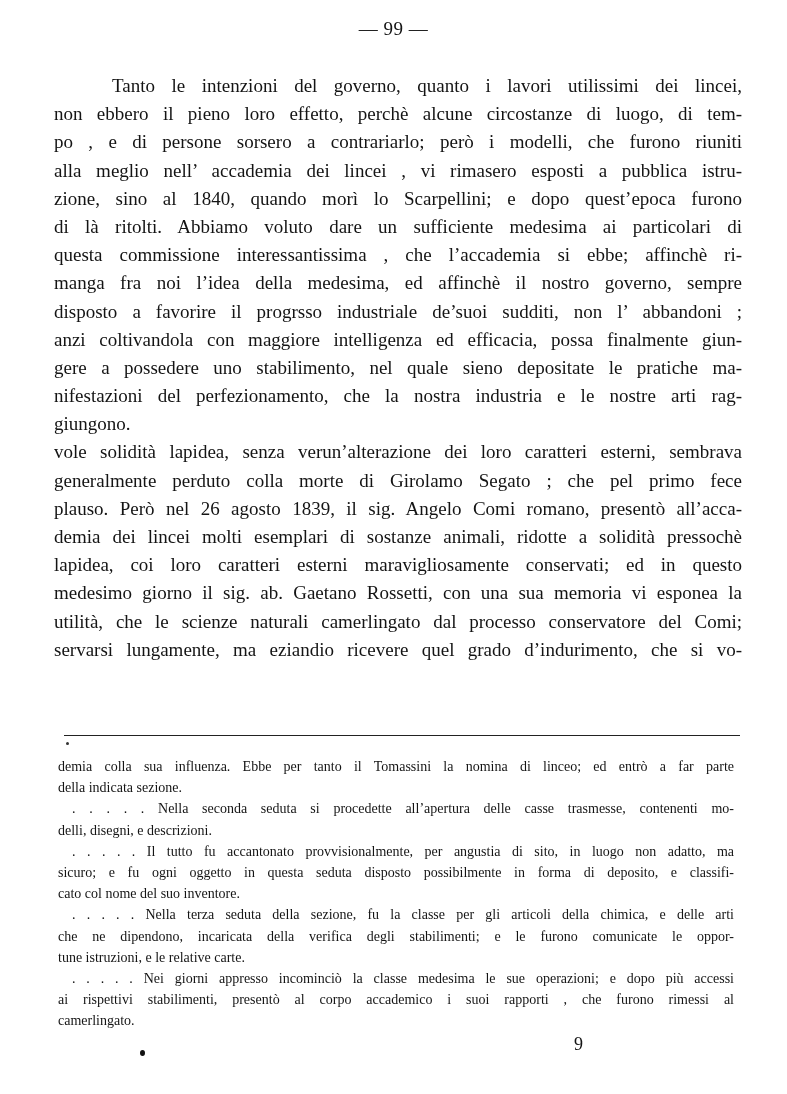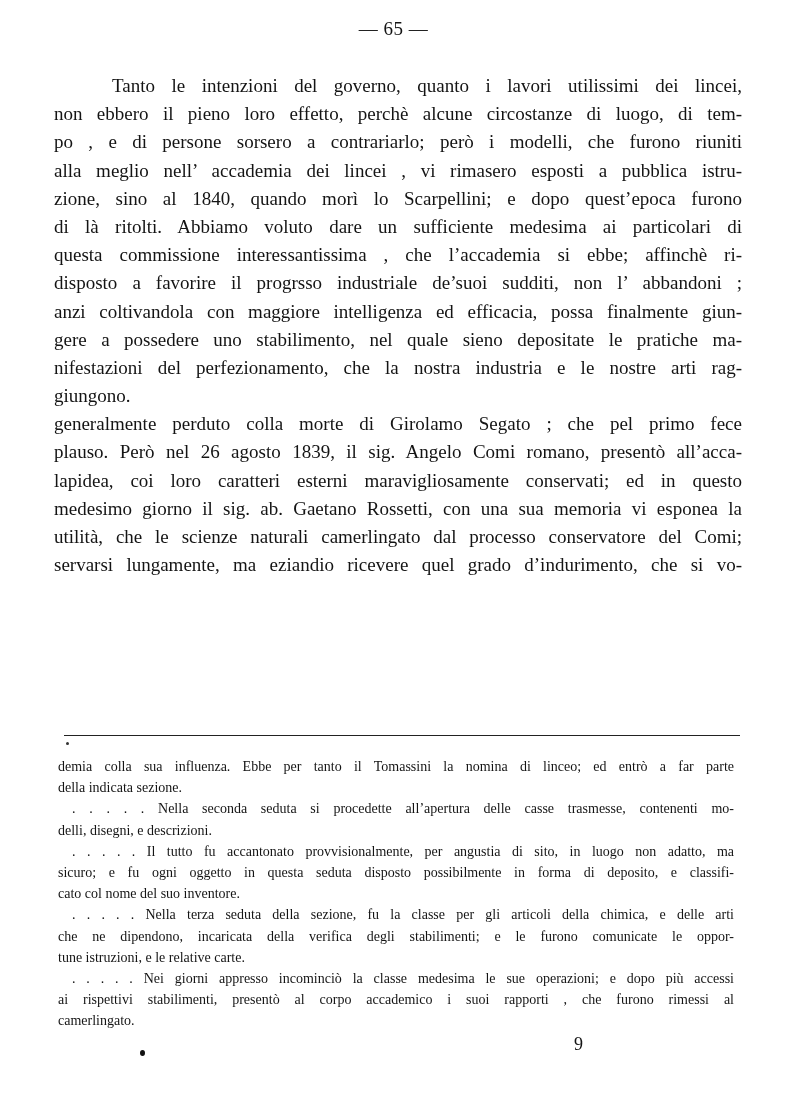--- a/index.html
+++ b/index.html
@@ -97,37 +97,40 @@
       height: 6px;
       background: #111;
       border-radius: 50%;
     }
   </style>
 </head>
 <body>
 
 <div>
 
-  <div class="page-number">— 65 —</div>
+  <div class="page-number">— 99 —</div>
 
   <div class="main-text">
     <span class="line indent">Tanto le intenzioni del governo, quanto i lavori utilissimi dei lincei,</span>
     <span class="line">non ebbero il pieno loro effetto, perchè alcune circostanze di luogo, di tem-</span>
     <span class="line">po , e di persone sorsero a contrariarlo; però i modelli, che furono riuniti</span>
     <span class="line">alla meglio nell’ accademia dei lincei , vi rimasero esposti a pubblica istru-</span>
     <span class="line">zione, sino al 1840, quando morì lo Scarpellini; e dopo quest’epoca furono</span>
     <span class="line">di là ritolti. Abbiamo voluto dare un sufficiente medesima ai particolari di</span>
     <span class="line">questa commissione interessantissima , che l’accademia si ebbe; affinchè ri-</span>
+    <span class="line">manga fra noi l’idea della medesima, ed affinchè il nostro governo, sempre</span>
     <span class="line">disposto a favorire il progrsso industriale de’suoi sudditi, non l’ abbandoni ;</span>
     <span class="line">anzi coltivandola con maggiore intelligenza ed efficacia, possa finalmente giun-</span>
     <span class="line">gere a possedere uno stabilimento, nel quale sieno depositate le pratiche ma-</span>
     <span class="line">nifestazioni del perfezionamento, che la nostra industria e le nostre arti rag-</span>
     <span class="line last">giungono.</span>
+    <span class="line">vole solidità lapidea, senza verun’alterazione dei loro caratteri esterni, sembrava</span>
     <span class="line">generalmente perduto colla morte di Girolamo Segato ; che pel primo fece</span>
     <span class="line">plauso. Però nel 26 agosto 1839, il sig. Angelo Comi romano, presentò all’acca-</span>
+    <span class="line">demia dei lincei molti esemplari di sostanze animali, ridotte a solidità pressochè</span>
     <span class="line">lapidea, coi loro caratteri esterni maravigliosamente conservati; ed in questo</span>
     <span class="line">medesimo giorno il sig. ab. Gaetano Rossetti, con una sua memoria vi esponea la</span>
     <span class="line">utilità, che le scienze naturali camerlingato dal processo conservatore del Comi;</span>
     <span class="line">servarsi lungamente, ma eziandio ricevere quel grado d’indurimento, che si vo-</span>
   </div>
 
   <div class="rule"></div>
   <div class="footnote-dot"></div>
 
   <div class="footnotes">

